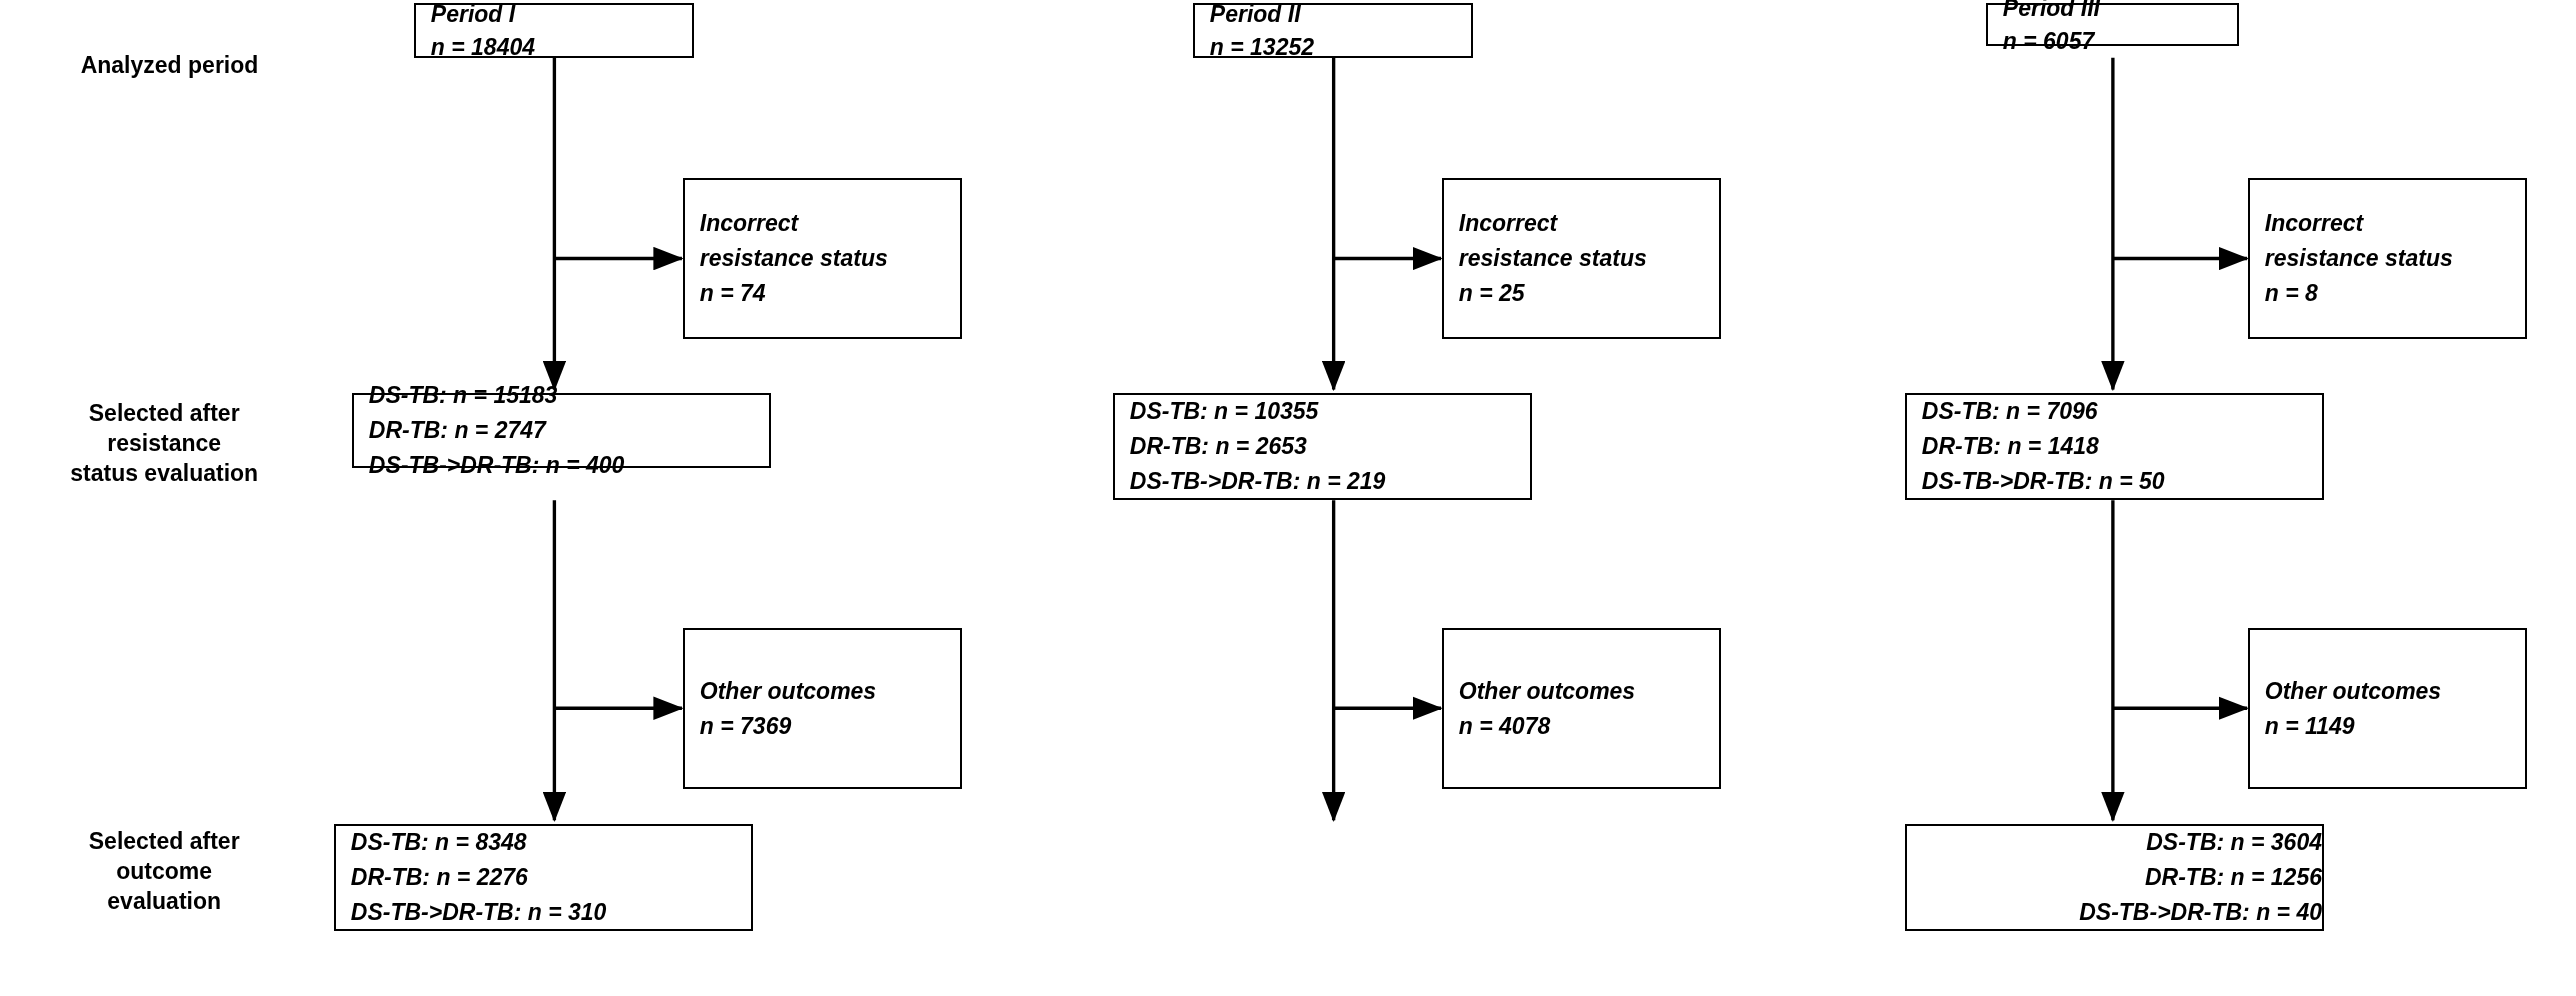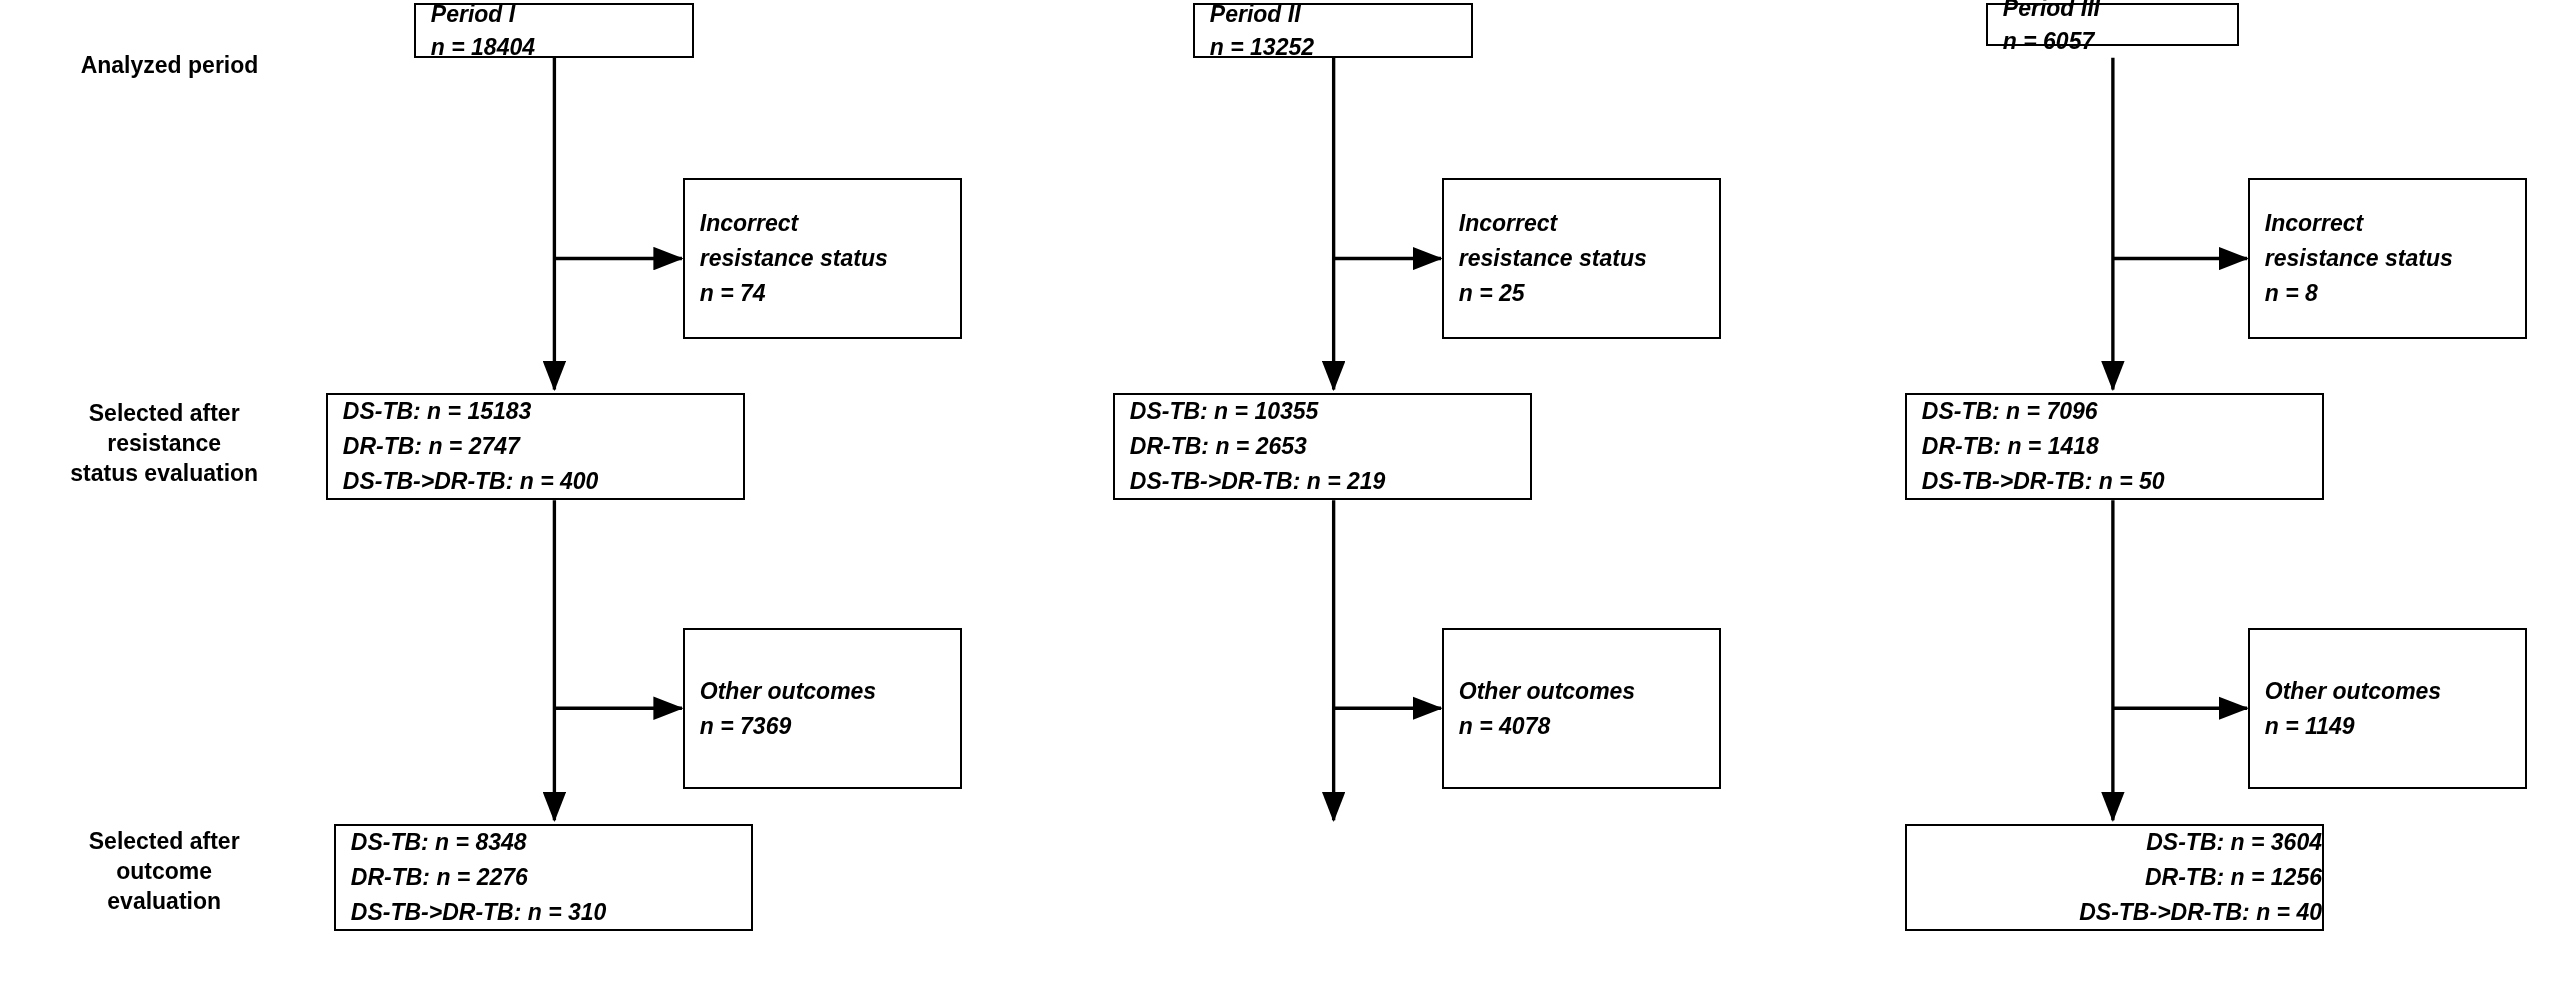--- a/index.html
+++ b/index.html
@@ -94,21 +94,21 @@
     <div class="node-line">Period I</div>
     <div class="node-line">n = 18404</div>
   </div>
 
   <div class="node-box" style="left:683px; top:178px; width:279px; height:161px;">
     <div class="node-line">Incorrect</div>
     <div class="node-line">resistance status</div>
     <div class="node-line">n = 74</div>
   </div>
 
-  <div class="node-box" style="left:326px; top:393px; width:419px; height:107px;">
+  <div class="node-box" style="left:352px; top:393px; width:419px; height:75px;">
     <div class="node-line">DS-TB: n = 15183</div>
     <div class="node-line">DR-TB: n = 2747</div>
     <div class="node-line">DS-TB-&gt;DR-TB: n = 400</div>
   </div>
 
   <div class="node-box" style="left:683px; top:628px; width:279px; height:161px;">
     <div class="node-line">Other outcomes</div>
     <div class="node-line">n = 7369</div>
   </div>
 

